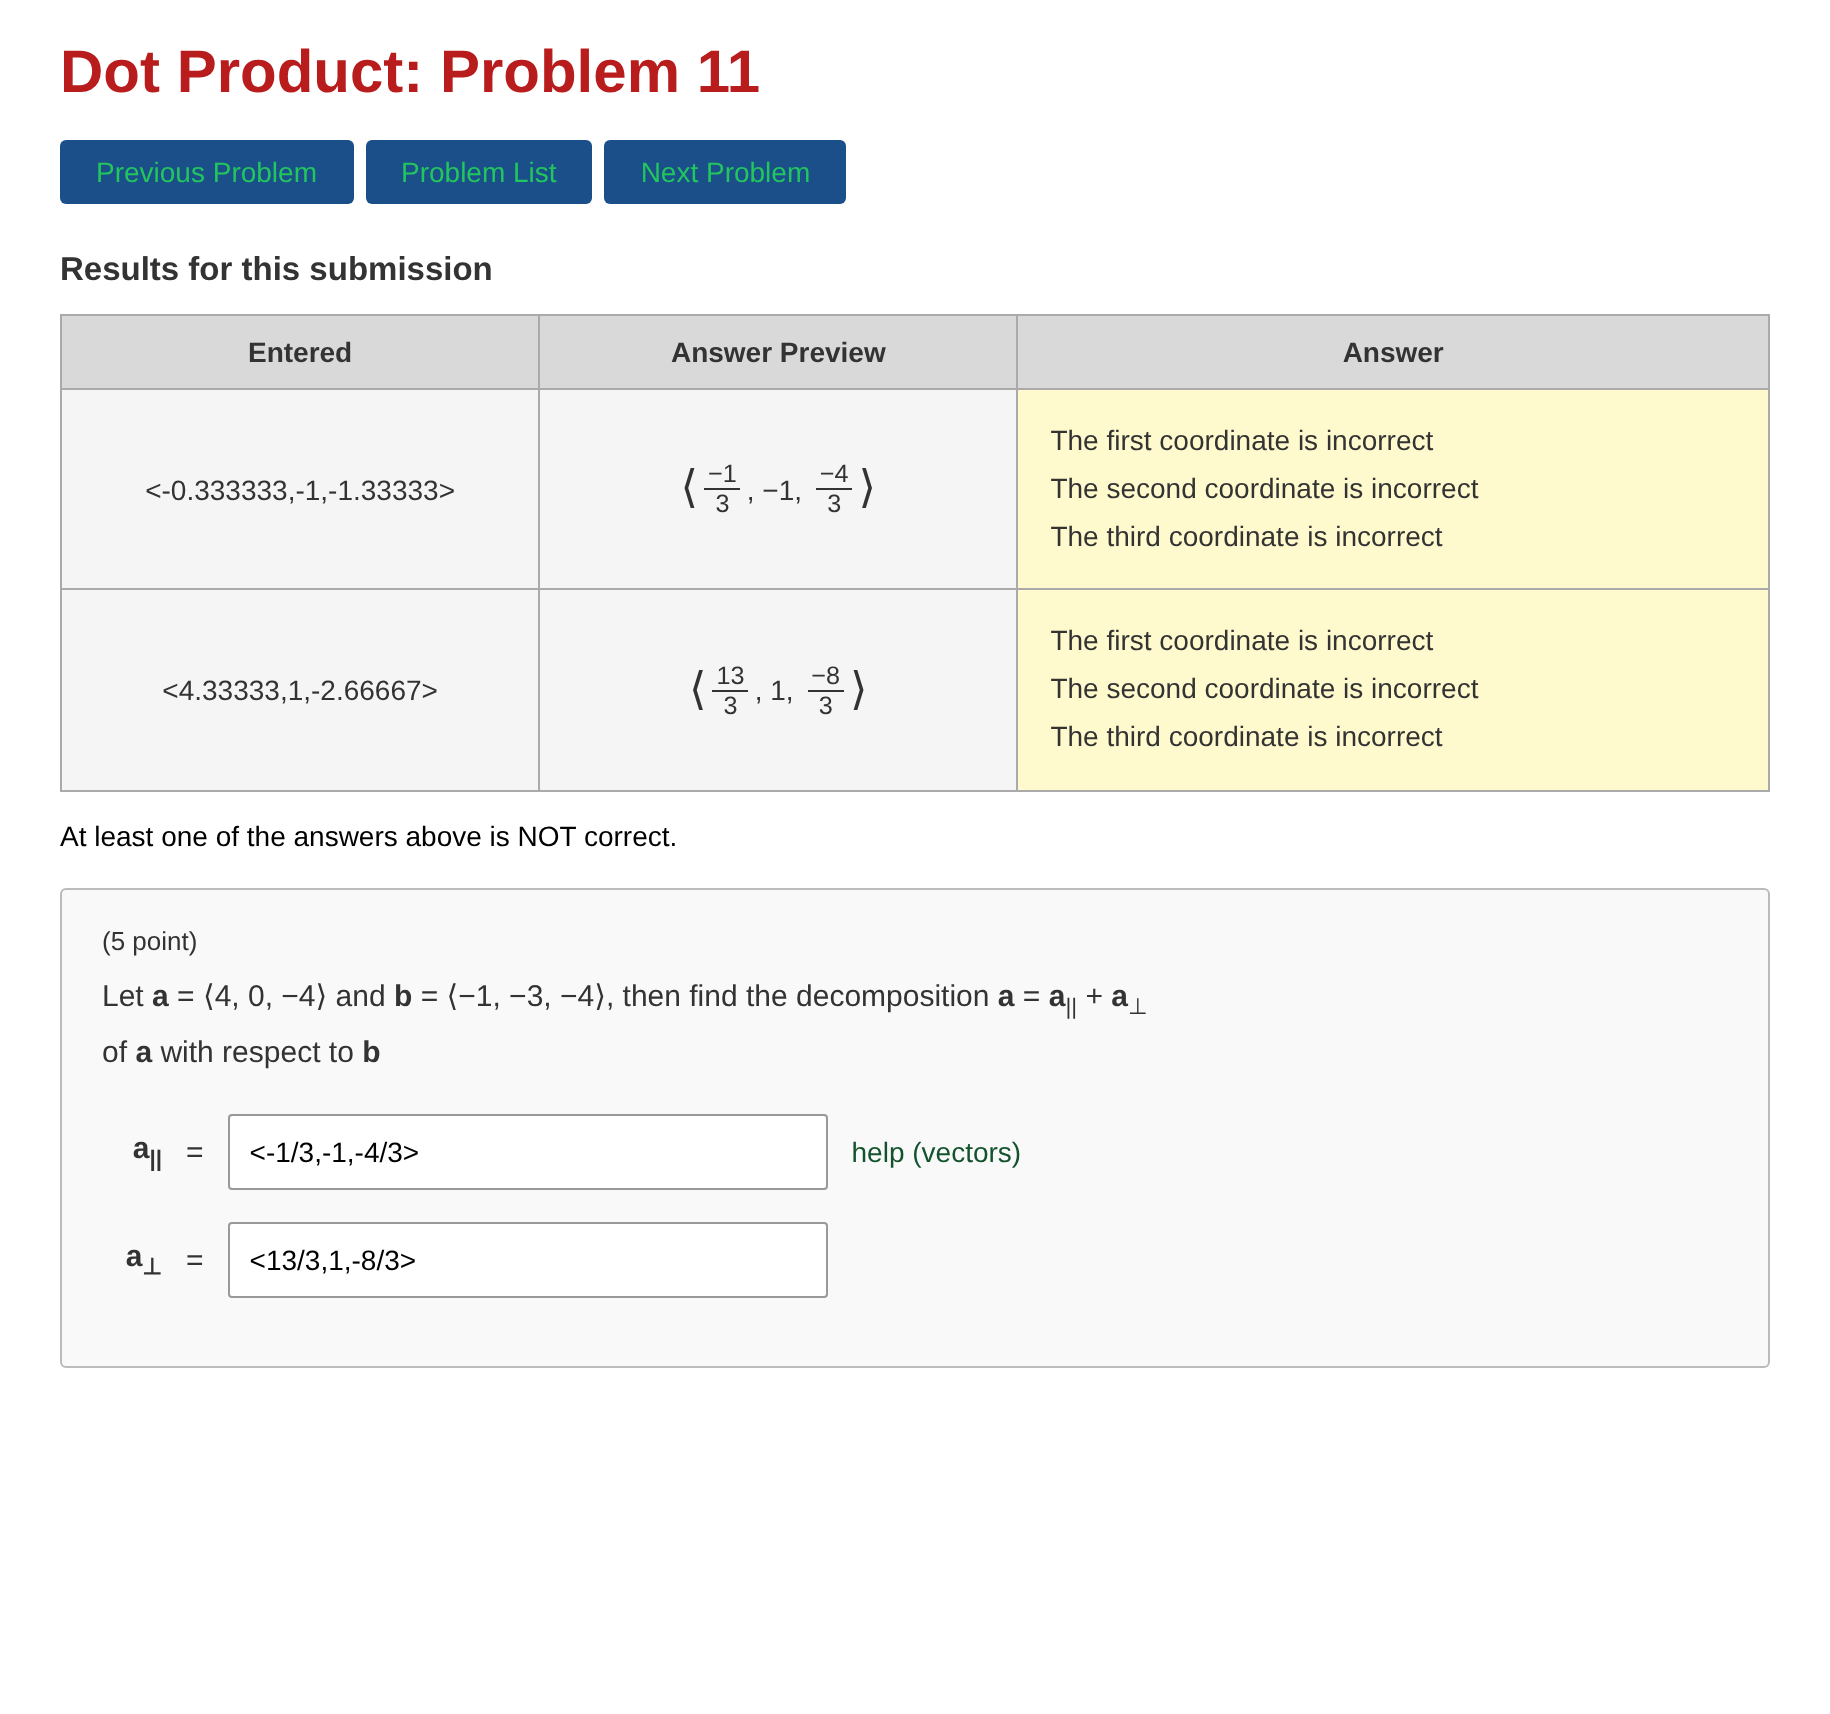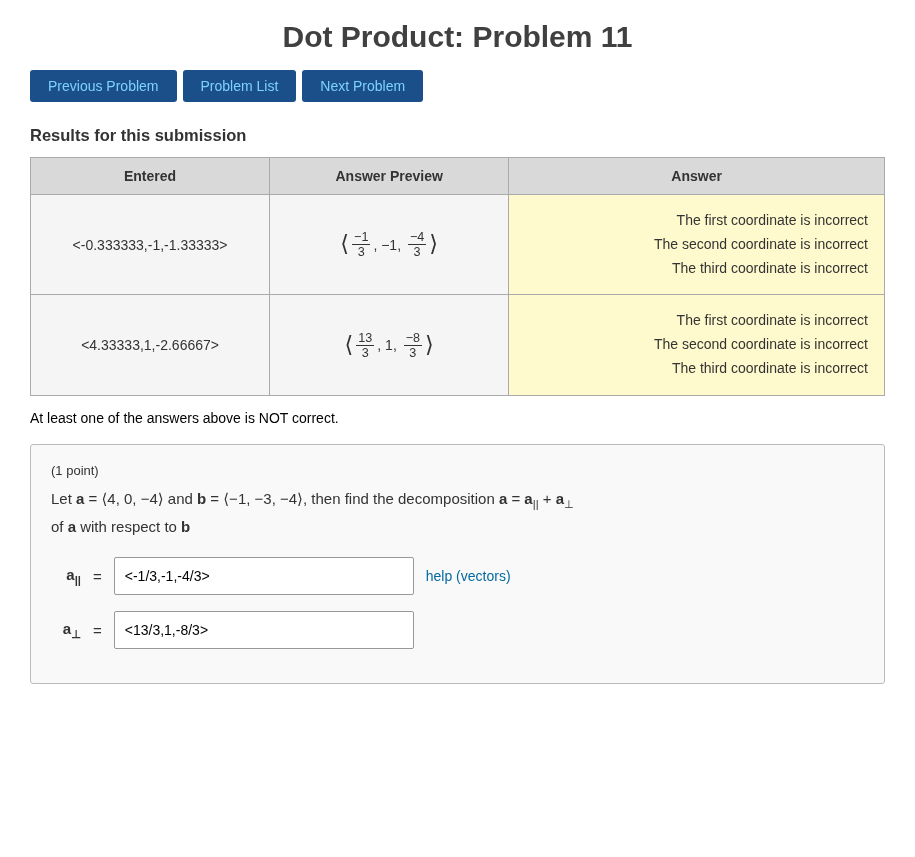--- a/index.html
+++ b/index.html
@@ -8,31 +8,30 @@
       font-size: 15px;
       color: #333;
       background: #fff;
       padding: 20px 30px;
       max-width: 915px;
     }
     h1 {
       font-size: 2em;
       font-weight: bold;
       margin-bottom: 16px;
-      color: #404040;
-      text-align: center;
+      color: #b91c1c;
     }
     .nav-buttons {
       display: flex;
       gap: 6px;
       margin-bottom: 24px;
     }
     .nav-btn {
       background: #1a4f8a;
-      color: #7dd3fc;
+      color: #22c55e;
       border: none;
       padding: 8px 18px;
       font-size: 14px;
       cursor: pointer;
       border-radius: 3px;
     }
     h2 {
       font-size: 1.1em;
       font-weight: bold;
       margin-bottom: 12px;
@@ -56,21 +55,21 @@
       padding: 14px 16px;
       vertical-align: middle;
       text-align: center;
       font-size: 14px;
     }
     .col-entered { width: 28%; background: #f5f5f5; }
     .col-preview { width: 28%; background: #f5f5f5; }
     .col-message { width: 44%; background: #fffacd; }
     .col-message-header { background: #d9d9d9; }
     .message-text {
-      text-align: right;
+      text-align: left;
       line-height: 1.7;
     }
     .not-correct {
       color: #000000;
       font-size: 14px;
       margin-bottom: 18px;
     }
     .problem-box {
       border: 1px solid #bbb;
       background: #f9f9f9;
@@ -132,21 +131,21 @@
     }
     .answer-input {
       border: 1px solid #999;
       padding: 10px 10px;
       font-size: 14px;
       width: 300px;
       border-radius: 2px;
       background: #fff;
     }
     .help-link {
-      color: #0369a1;
+      color: #14532d;
       font-size: 14px;
       text-decoration: none;
       cursor: pointer;
     }
     sub { font-size: 0.75em; }
   </style>
 </head>
 <body>
 
 <h1>Dot Product: Problem 11</h1>
@@ -217,21 +216,21 @@
           <div>The third coordinate is incorrect</div>
         </div>
       </td>
     </tr>
   </tbody>
 </table>
 
 <p class="not-correct">At least one of the answers above is NOT correct.</p>
 
 <div class="problem-box">
-  <div class="problem-points">(1 point)</div>
+  <div class="problem-points">(5 point)</div>
   <div class="problem-statement">
     Let <strong>a</strong> = ⟨4, 0, −4⟩ and <strong>b</strong> = ⟨−1, −3, −4⟩, then find the decomposition <strong>a</strong> = <strong>a</strong><sub>||</sub> + <strong>a</strong><sub>⊥</sub><br>
     of <strong>a</strong> with respect to <strong>b</strong>
   </div>
 
   <div class="answer-row">
     <span class="answer-label"><strong>a</strong><sub>||</sub></span>
     <span class="eq-sign">=</span>
     <input class="answer-input" type="text" value="&lt;-1/3,-1,-4/3&gt;" style="">
     <a class="help-link">help (vectors)</a>

